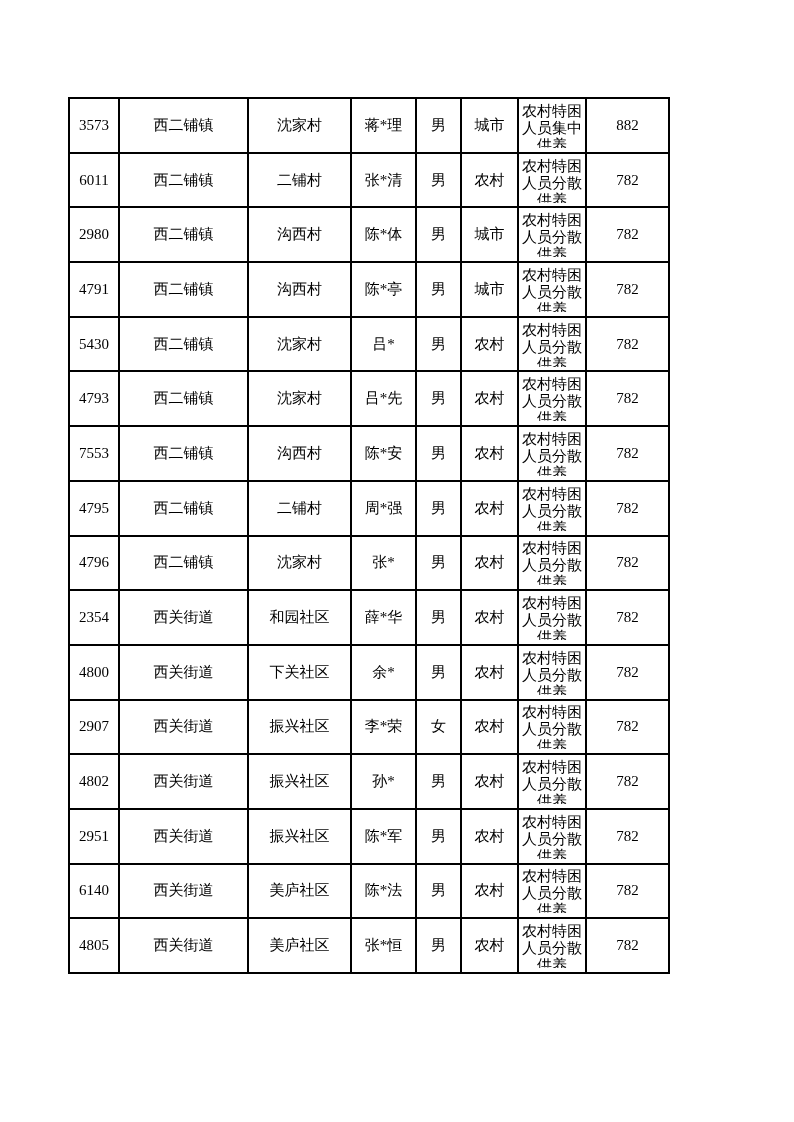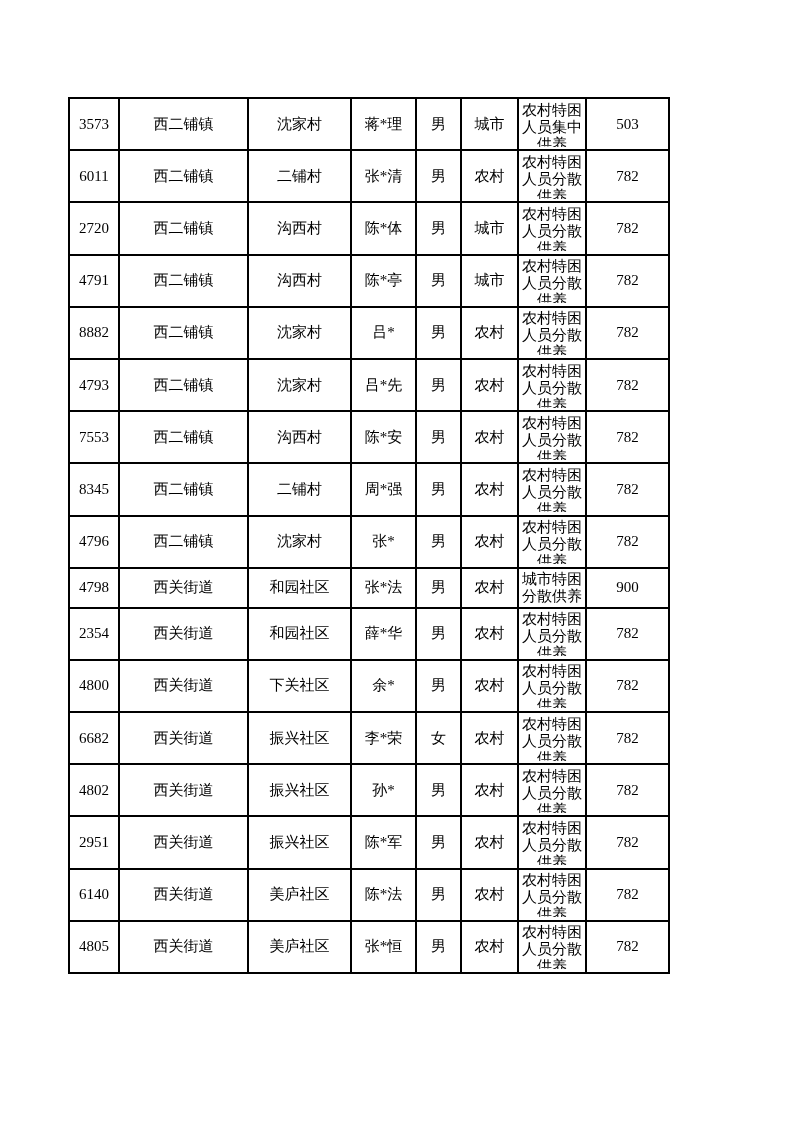--- a/index.html
+++ b/index.html
@@ -62,36 +62,36 @@
         <tr>
           <td class="cell-seq">3573</td>
           <td class="cell-town">西二铺镇</td>
           <td class="cell-village">沈家村</td>
           <td class="cell-person">蒋*理</td>
           <td class="cell-gender">男</td>
           <td class="cell-area">城市</td>
           <td class="cell-category">
             <div class="cat-text">农村特困人员集中供养</div>
           </td>
-          <td class="cell-amount">503</td>
+          <td class="cell-amount">882</td>
         </tr>
         <tr>
           <td class="cell-seq">6011</td>
           <td class="cell-town">西二铺镇</td>
           <td class="cell-village">二铺村</td>
           <td class="cell-person">张*清</td>
           <td class="cell-gender">男</td>
           <td class="cell-area">农村</td>
           <td class="cell-category">
             <div class="cat-text">农村特困人员分散供养</div>
           </td>
           <td class="cell-amount">782</td>
         </tr>
         <tr>
-          <td class="cell-seq">2720</td>
+          <td class="cell-seq">2980</td>
           <td class="cell-town">西二铺镇</td>
           <td class="cell-village">沟西村</td>
           <td class="cell-person">陈*体</td>
           <td class="cell-gender">男</td>
           <td class="cell-area">城市</td>
           <td class="cell-category">
             <div class="cat-text">农村特困人员分散供养</div>
           </td>
           <td class="cell-amount">782</td>
         </tr>
@@ -101,21 +101,21 @@
           <td class="cell-village">沟西村</td>
           <td class="cell-person">陈*亭</td>
           <td class="cell-gender">男</td>
           <td class="cell-area">城市</td>
           <td class="cell-category">
             <div class="cat-text">农村特困人员分散供养</div>
           </td>
           <td class="cell-amount">782</td>
         </tr>
         <tr>
-          <td class="cell-seq">8882</td>
+          <td class="cell-seq">5430</td>
           <td class="cell-town">西二铺镇</td>
           <td class="cell-village">沈家村</td>
           <td class="cell-person">吕*</td>
           <td class="cell-gender">男</td>
           <td class="cell-area">农村</td>
           <td class="cell-category">
             <div class="cat-text">农村特困人员分散供养</div>
           </td>
           <td class="cell-amount">782</td>
         </tr>
@@ -137,21 +137,21 @@
           <td class="cell-village">沟西村</td>
           <td class="cell-person">陈*安</td>
           <td class="cell-gender">男</td>
           <td class="cell-area">农村</td>
           <td class="cell-category">
             <div class="cat-text">农村特困人员分散供养</div>
           </td>
           <td class="cell-amount">782</td>
         </tr>
         <tr>
-          <td class="cell-seq">8345</td>
+          <td class="cell-seq">4795</td>
           <td class="cell-town">西二铺镇</td>
           <td class="cell-village">二铺村</td>
           <td class="cell-person">周*强</td>
           <td class="cell-gender">男</td>
           <td class="cell-area">农村</td>
           <td class="cell-category">
             <div class="cat-text">农村特困人员分散供养</div>
           </td>
           <td class="cell-amount">782</td>
         </tr>
@@ -161,32 +161,20 @@
           <td class="cell-village">沈家村</td>
           <td class="cell-person">张*</td>
           <td class="cell-gender">男</td>
           <td class="cell-area">农村</td>
           <td class="cell-category">
             <div class="cat-text">农村特困人员分散供养</div>
           </td>
           <td class="cell-amount">782</td>
         </tr>
         <tr>
-          <td class="cell-seq">4798</td>
-          <td class="cell-town">西关街道</td>
-          <td class="cell-village">和园社区</td>
-          <td class="cell-person">张*法</td>
-          <td class="cell-gender">男</td>
-          <td class="cell-area">农村</td>
-          <td class="cell-category">
-            <div class="cat-text">城市特困分散供养</div>
-          </td>
-          <td class="cell-amount">900</td>
-        </tr>
-        <tr>
           <td class="cell-seq">2354</td>
           <td class="cell-town">西关街道</td>
           <td class="cell-village">和园社区</td>
           <td class="cell-person">薛*华</td>
           <td class="cell-gender">男</td>
           <td class="cell-area">农村</td>
           <td class="cell-category">
             <div class="cat-text">农村特困人员分散供养</div>
           </td>
           <td class="cell-amount">782</td>
@@ -197,21 +185,21 @@
           <td class="cell-village">下关社区</td>
           <td class="cell-person">余*</td>
           <td class="cell-gender">男</td>
           <td class="cell-area">农村</td>
           <td class="cell-category">
             <div class="cat-text">农村特困人员分散供养</div>
           </td>
           <td class="cell-amount">782</td>
         </tr>
         <tr>
-          <td class="cell-seq">6682</td>
+          <td class="cell-seq">2907</td>
           <td class="cell-town">西关街道</td>
           <td class="cell-village">振兴社区</td>
           <td class="cell-person">李*荣</td>
           <td class="cell-gender">女</td>
           <td class="cell-area">农村</td>
           <td class="cell-category">
             <div class="cat-text">农村特困人员分散供养</div>
           </td>
           <td class="cell-amount">782</td>
         </tr>

